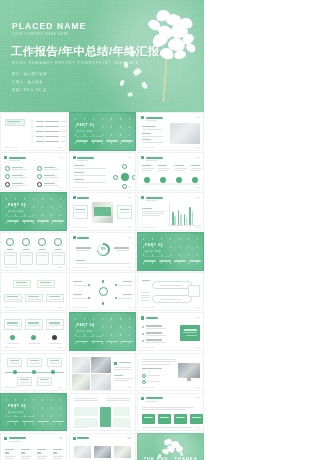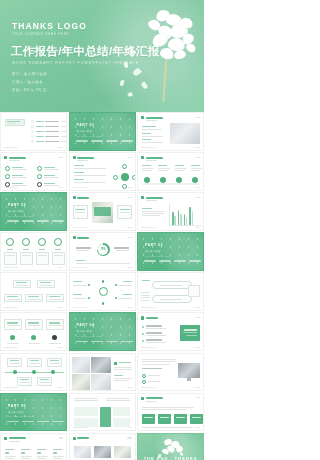--- a/index.html
+++ b/index.html
@@ -203,21 +203,21 @@
       <div class="petal" style="left:78px; top:40px; width:10px; height:8px;  transform:rotate(34deg);"></div>
       <div class="leafdrop" style="left:22px; top:46px; width:5px; height:7px;"></div>
       <div class="leafdrop" style="left:16px; top:58px; width:4px; height:6px; transform:rotate(-20deg);"></div>
       <div class="leafdrop" style="left:26px; top:64px; width:6px; height:8px; transform:rotate(50deg);"></div>
       <div class="leafdrop" style="left:12px; top:76px; width:4px; height:6px; transform:rotate(10deg);"></div>
       <div class="leafdrop" style="left:34px; top:78px; width:5px; height:7px; transform:rotate(-40deg);"></div>
       <div class="leafdrop" style="left:20px; top:88px; width:4px; height:5px; transform:rotate(64deg);"></div>
     </div>
 
     <div class="cv-logo">
-      <div class="lg-main">THANKS LOGO</div>
+      <div class="lg-main">PLACED NAME</div>
       <div class="lg-sub">YOUR COMPANY NAME HERE</div>
     </div>
 
     <div class="cv-title">工作报告/年中总结/年终汇报</div>
     <div class="cv-sub">WORK SUMMARY REPORT POWERPOINT TEMPLATE</div>
 
     <div class="cv-meta">
       <div class="mrow">部门：输入部门名称</div>
       <div class="mrow">汇报人：输入姓名</div>
       <div class="mrow">日期：XX 年 XX 月</div>

